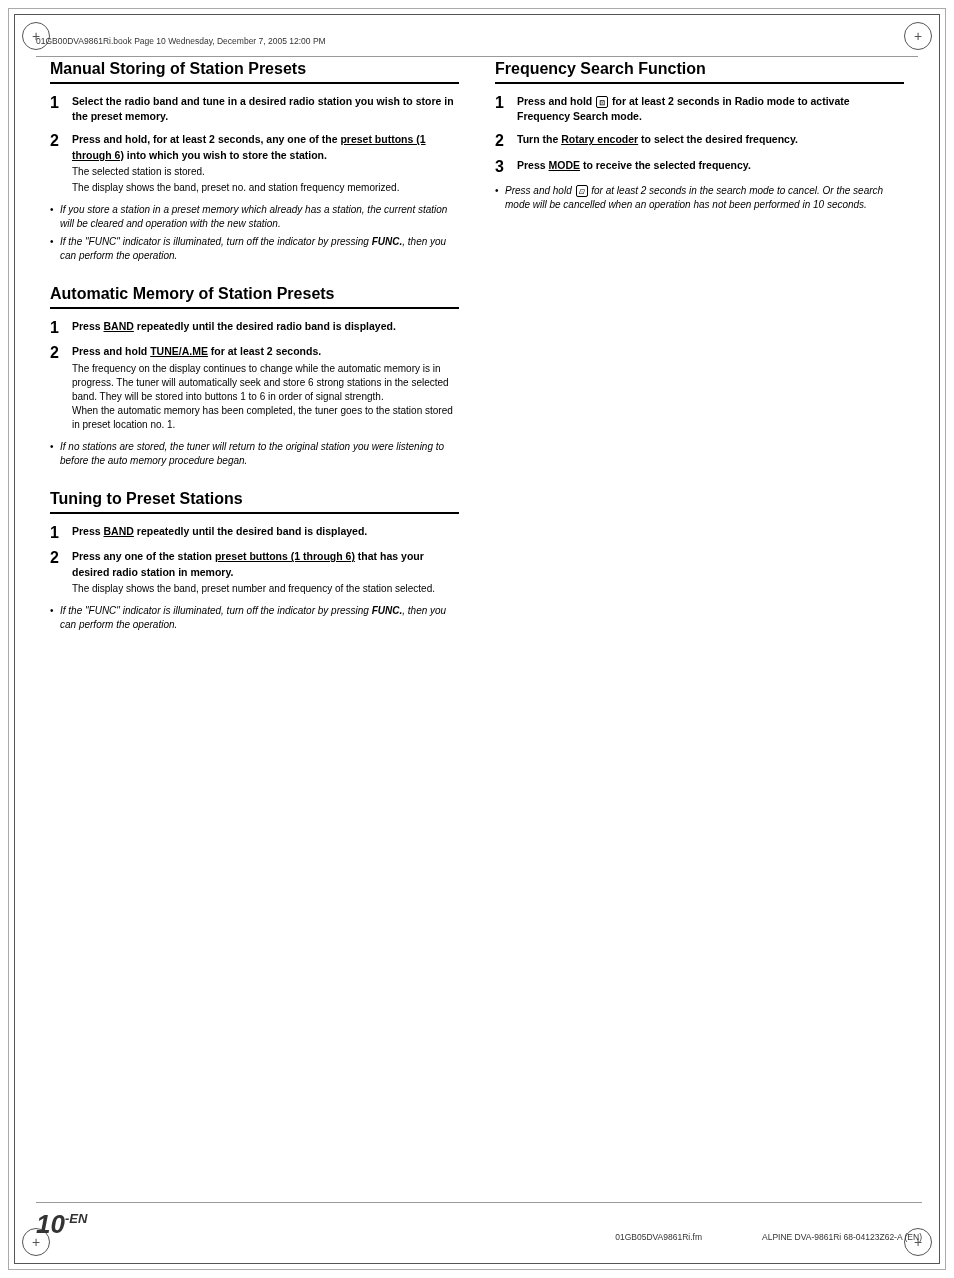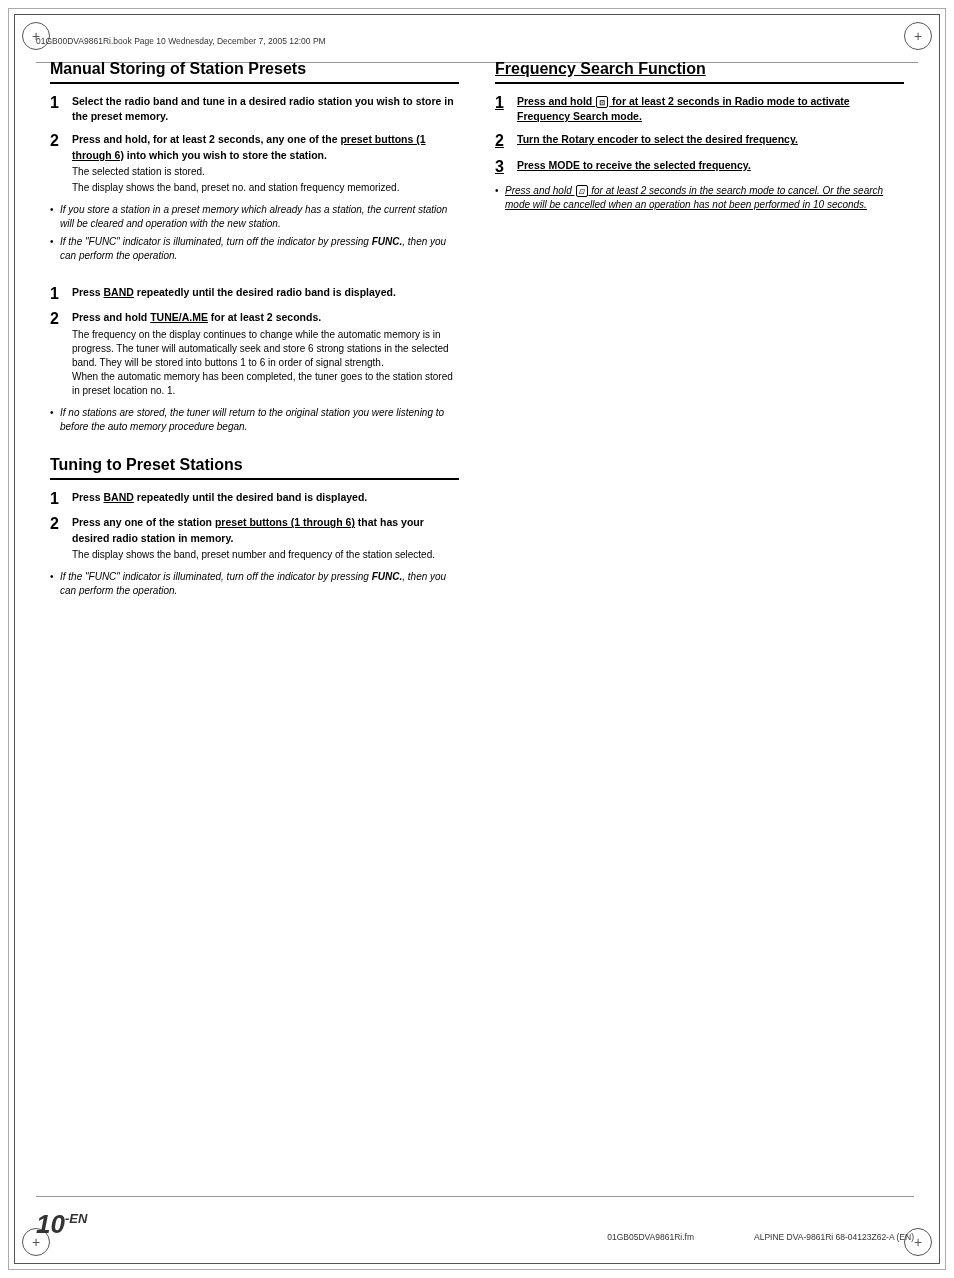--- a/index.html
+++ b/index.html
@@ -50,31 +50,31 @@
     .cc-br { bottom: 22px; right: 22px; }
 
     .header-bar {
       position: absolute;
       top: 36px;
       left: 36px;
       right: 36px;
       font-size: 8.5px;
       color: #333;
       border-bottom: 1px solid #999;
-      padding-bottom: 16px;
+      padding-bottom: 10px;
     }
     .footer-bar {
       position: absolute;
       bottom: 36px;
       left: 36px;
-      right: 40px;
+      right: 32px;
       font-size: 8.5px;
       color: #333;
       border-top: 1px solid #999;
-      padding-top: 9px;
+      padding-top: 3px;
       display: flex;
       justify-content: space-between;
       align-items: center;
     }
     .page-number {
       font-size: 26px;
       font-weight: bold;
       font-style: italic;
     }
     .page-number sup {
@@ -94,21 +94,20 @@
       flex: 1;
       display: flex;
       flex-direction: column;
       gap: 0;
     }
     .right-col {
       flex: 1;
       display: flex;
       flex-direction: column;
       gap: 0;
-      text-decoration: underline;
     }
 
     .section {
       margin-bottom: 18px;
     }
     .section-title {
       font-size: 16px;
       font-weight: bold;
       border-bottom: 2px solid #000;
       padding-bottom: 4px;
@@ -233,20 +232,21 @@
         </li>
       </ol>
 
       <ul class="bullet-list">
         <li class="bullet-item">If you store a station in a preset memory which already has a station, the current station will be cleared and operation with the new station.</li>
         <li class="bullet-item">If the "FUNC" indicator is illuminated, turn off the indicator by pressing <strong>FUNC.</strong>, then you can perform the operation.</li>
       </ul>
     </div>
 
     <div class="section">
+      <div class="section-title">Automatic Memory of Station Presets</div>
 
       <ol class="step-list">
         <li class="step-item">
           <span class="step-number">1</span>
           <div class="step-content">
             <strong>Press <u>BAND</u> repeatedly until the desired radio band is displayed.</strong>
           </div>
         </li>
         <li class="step-item">
           <span class="step-number">2</span>

